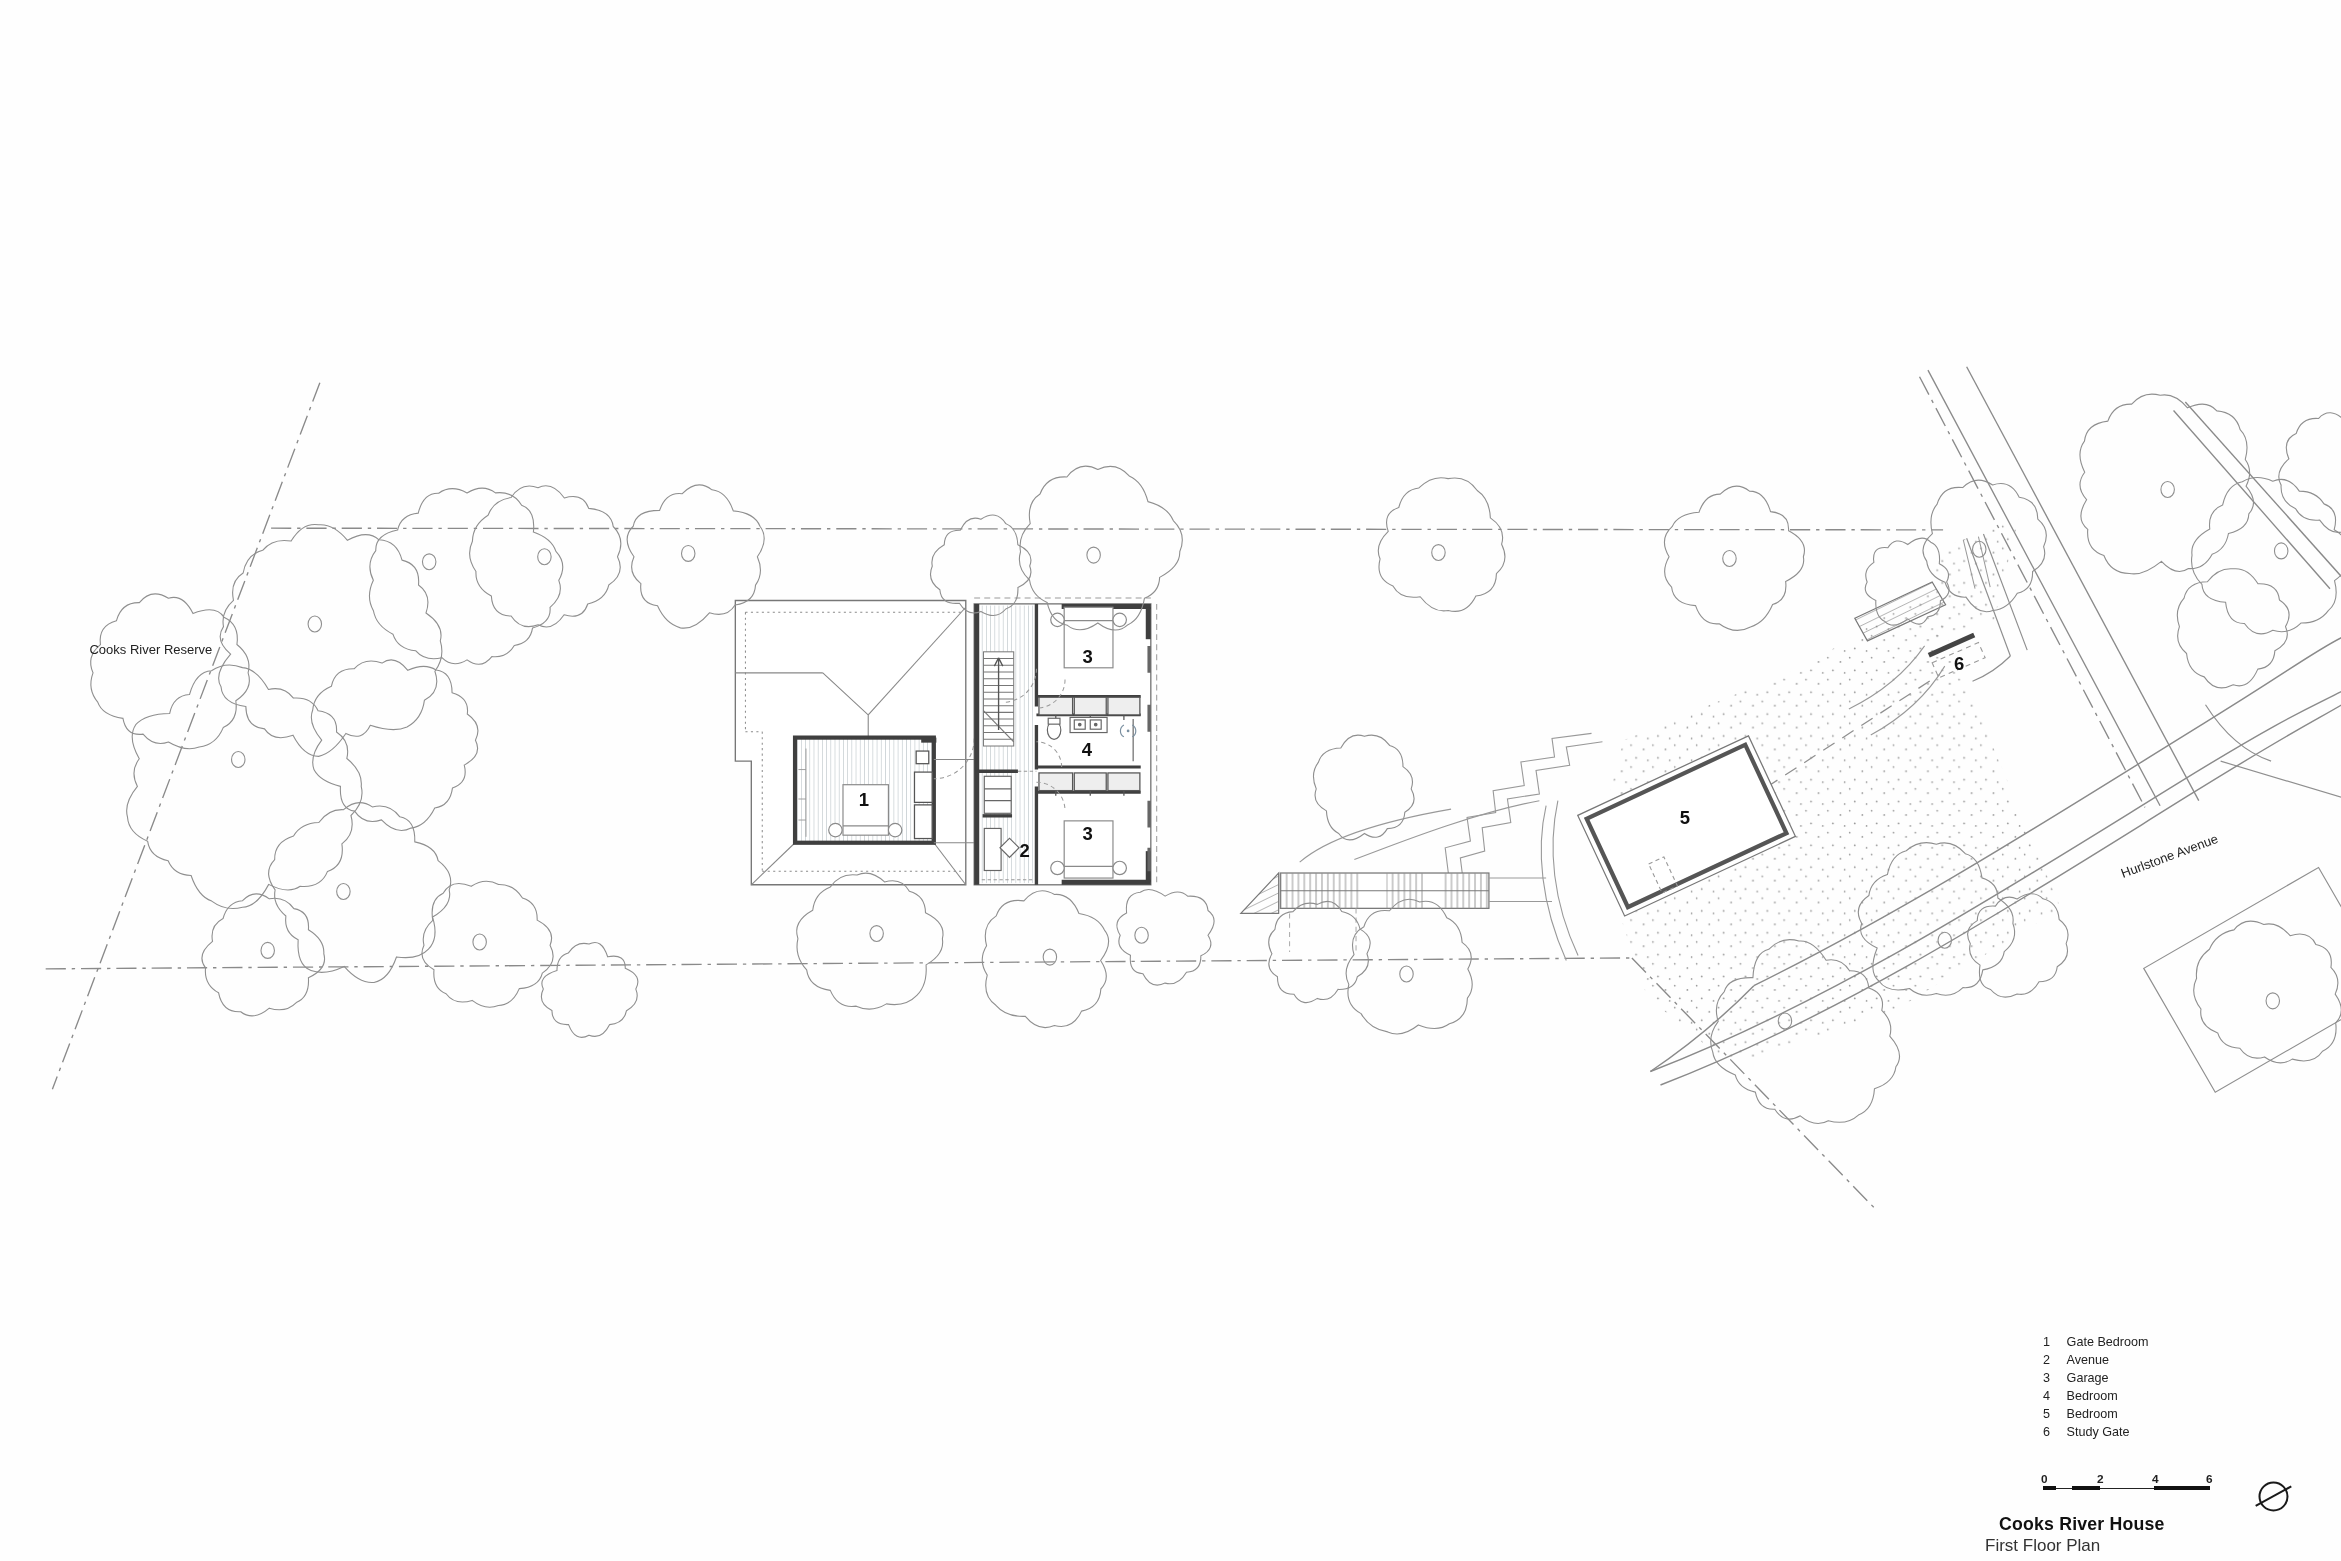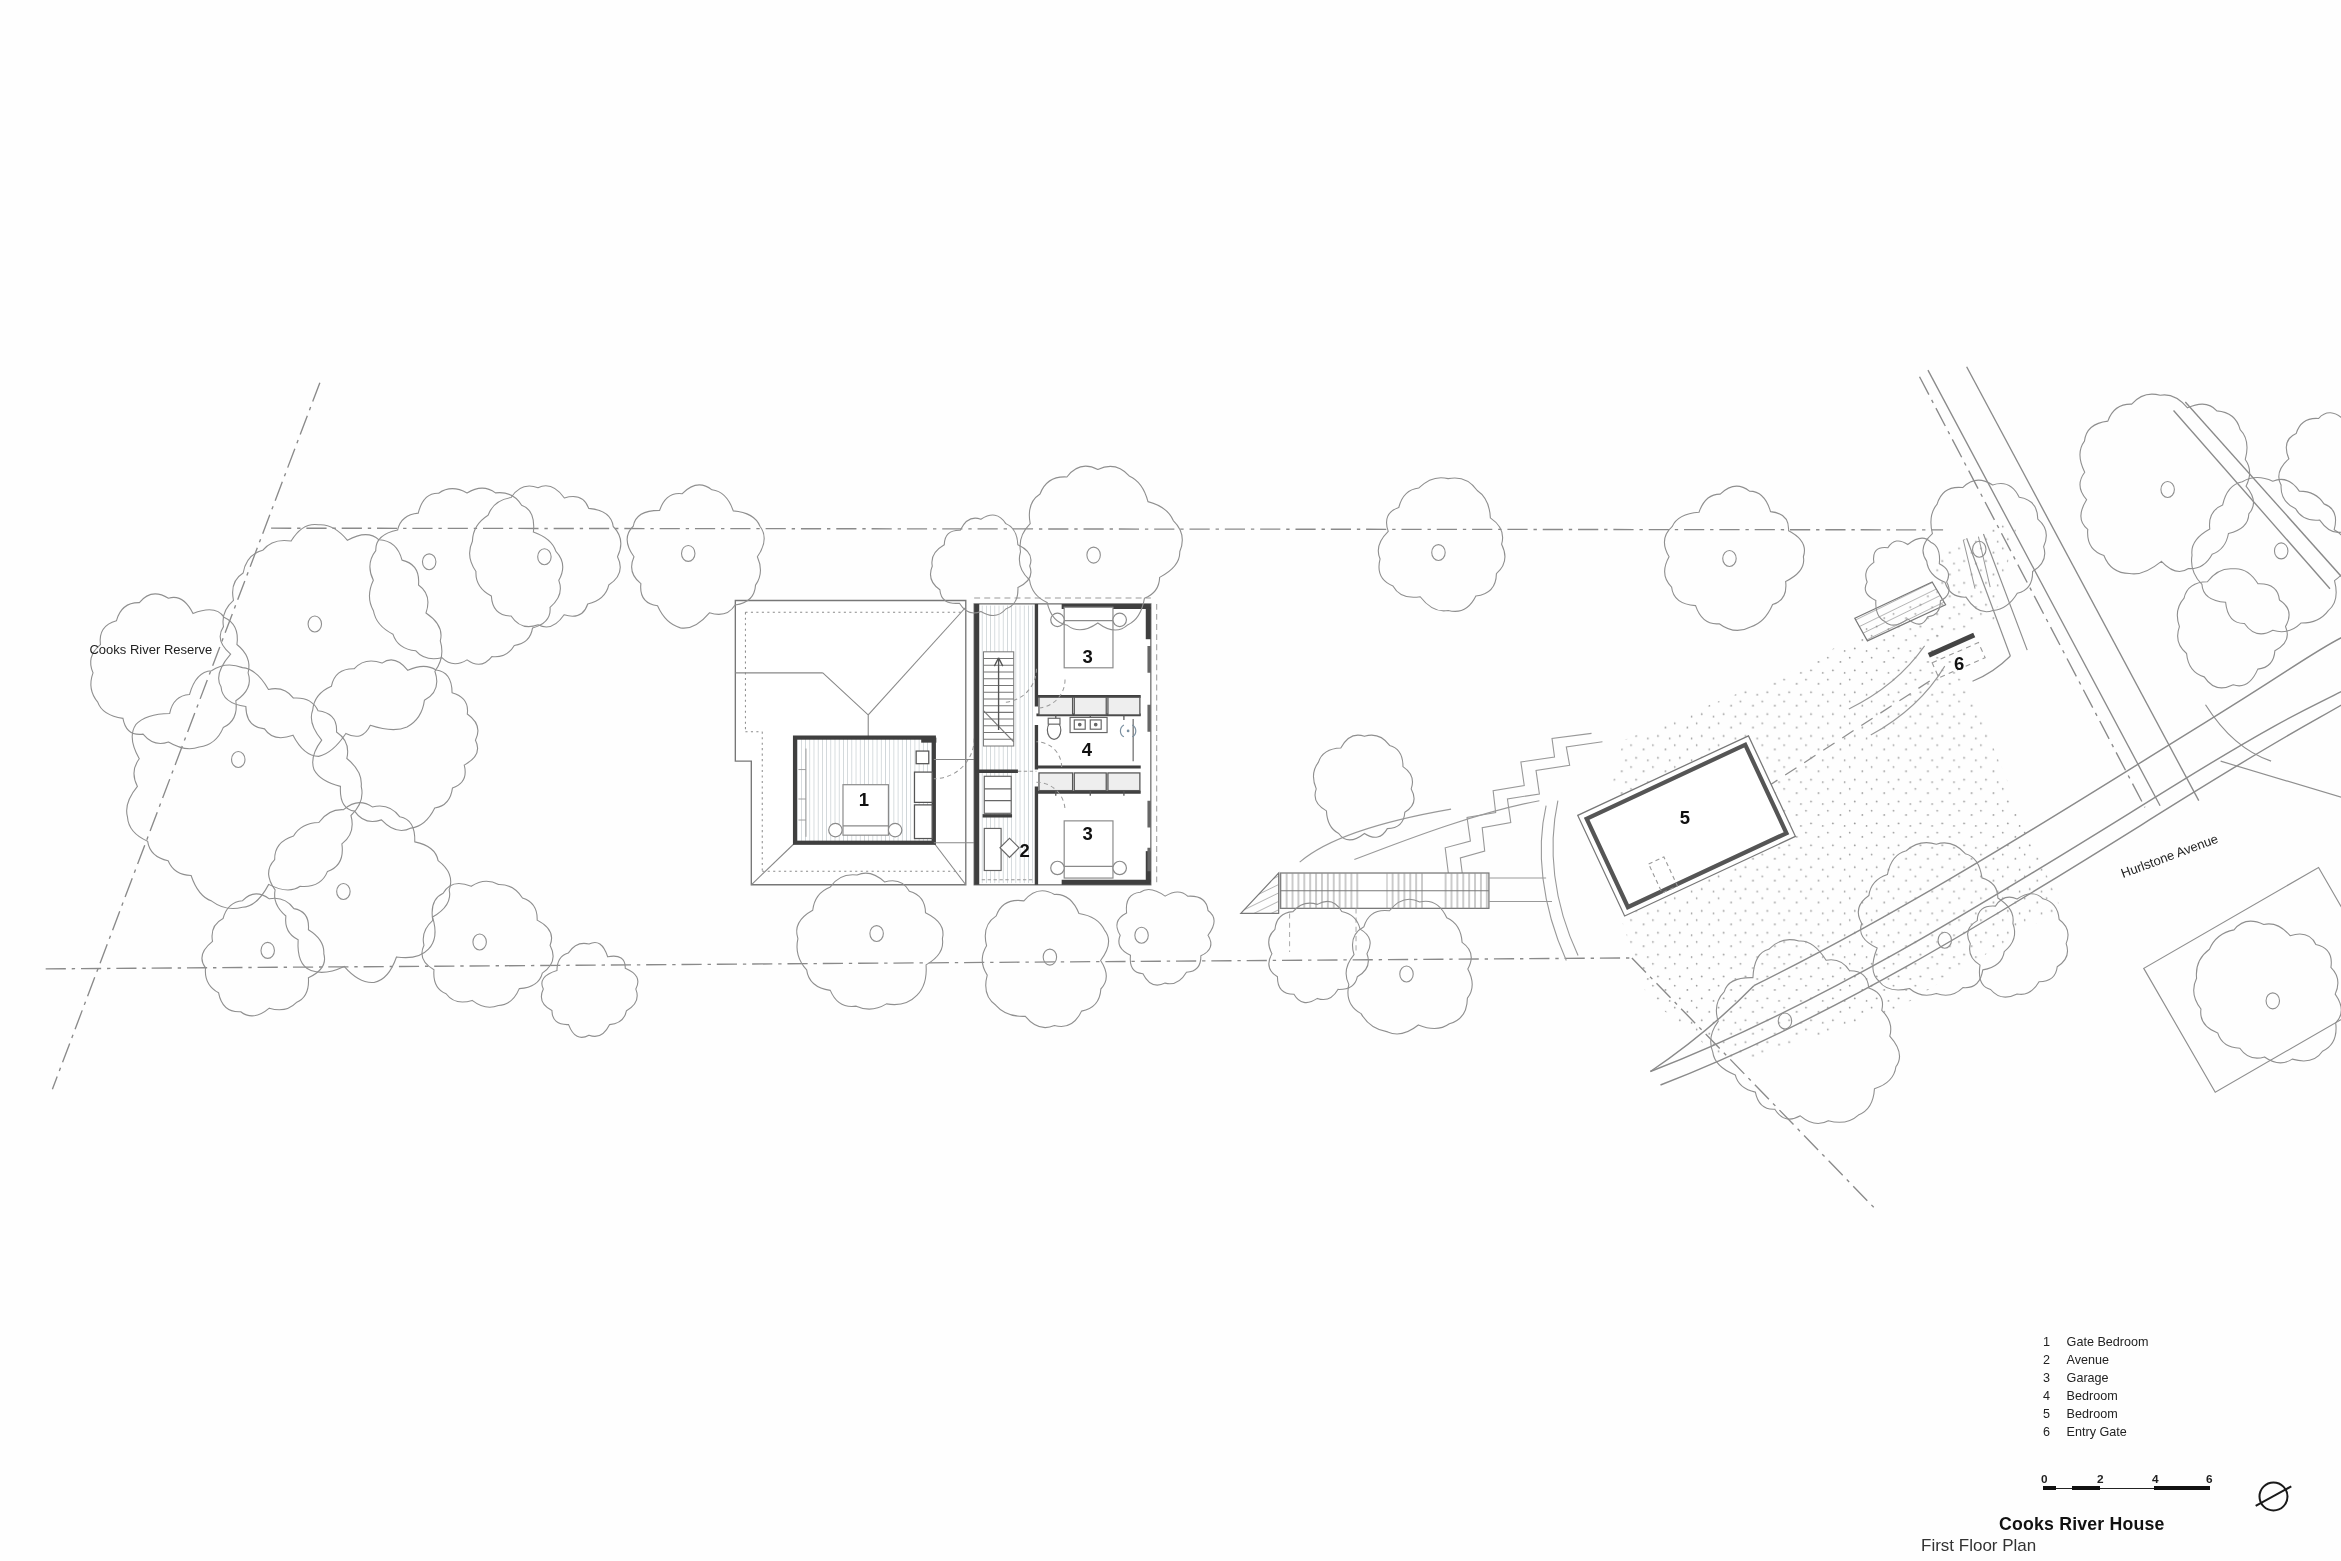--- a/index.html
+++ b/index.html
@@ -9,21 +9,21 @@
   .titleblock{position:absolute;left:2043px;top:1333px;width:278px;}
   .legend-row{display:flex;font-size:12.6px;line-height:18px;color:#222;}
   .legend-num{width:23.6px;}
   .scalebar{position:absolute;left:2043px;top:1472px;width:167px;}
   .scalebar-labels{position:relative;height:13.5px;font-size:11.8px;font-weight:bold;color:#222;}
   .scalebar-labels span{position:absolute;transform:translateX(-30%);}
   .bar{position:relative;height:4.2px;margin-top:0.8px;}
   .bar .thin{position:absolute;left:0;right:0;top:1.7px;height:1.3px;background:#222;}
   .bar .seg{position:absolute;top:0;height:3.8px;background:#111;}
   .maintitle{position:absolute;left:1999px;top:1514px;font-size:17.7px;font-weight:bold;color:#111;letter-spacing:0.2px;}
-  .subtitle{position:absolute;left:1921px;top:1536px;font-size:17px;color:#333;}
+  .subtitle{position:absolute;left:1985px;top:1536px;font-size:17px;color:#333;}
   .northarrow{position:absolute;left:2254px;top:1477px;}
   text{font-family:"Liberation Sans", sans-serif;}
   .roomnum{font-size:22px;font-weight:bold;fill:#111;}
   .sitelabel{font-size:15.5px;fill:#222;}
 </style>
 </head>
 <body>
 
 <div class="page">
 
@@ -320,21 +320,21 @@
   <div class="legend-row">
     <span class="legend-num">4</span>
     <span>Bedroom</span>
   </div>
   <div class="legend-row">
     <span class="legend-num">5</span>
     <span>Bedroom</span>
   </div>
   <div class="legend-row">
     <span class="legend-num">6</span>
-    <span>Entry Gate</span>
+    <span>Study Gate</span>
   </div>
 </div>
 
 <div class="scalebar">
   <div class="scalebar-labels">
     <span style="left:0px">0</span>
     <span style="left:56px">2</span>
     <span style="left:111px">4</span>
     <span style="left:165px">6</span>
   </div>

